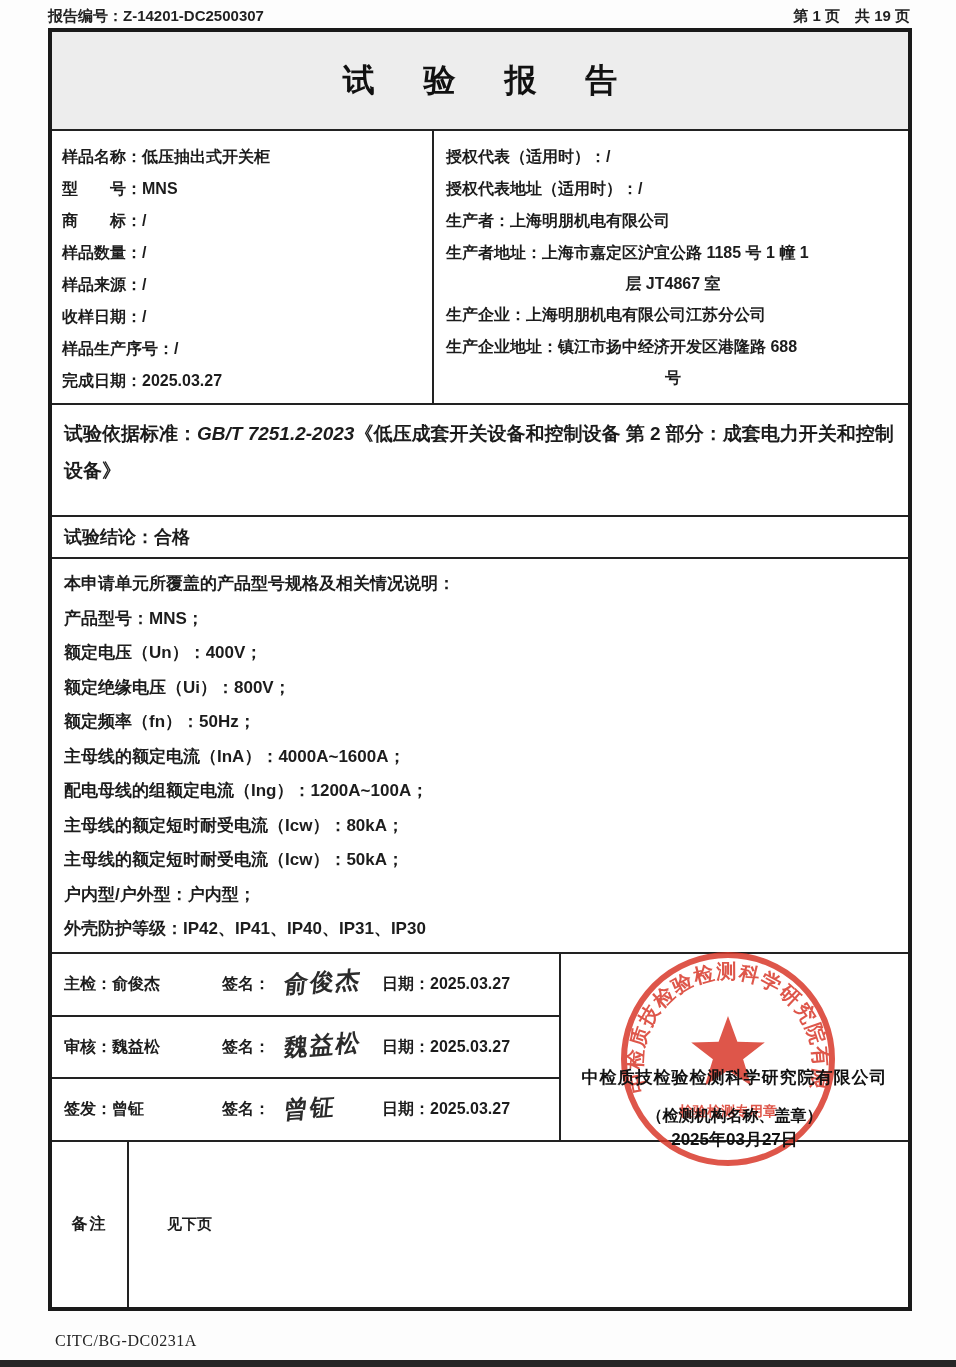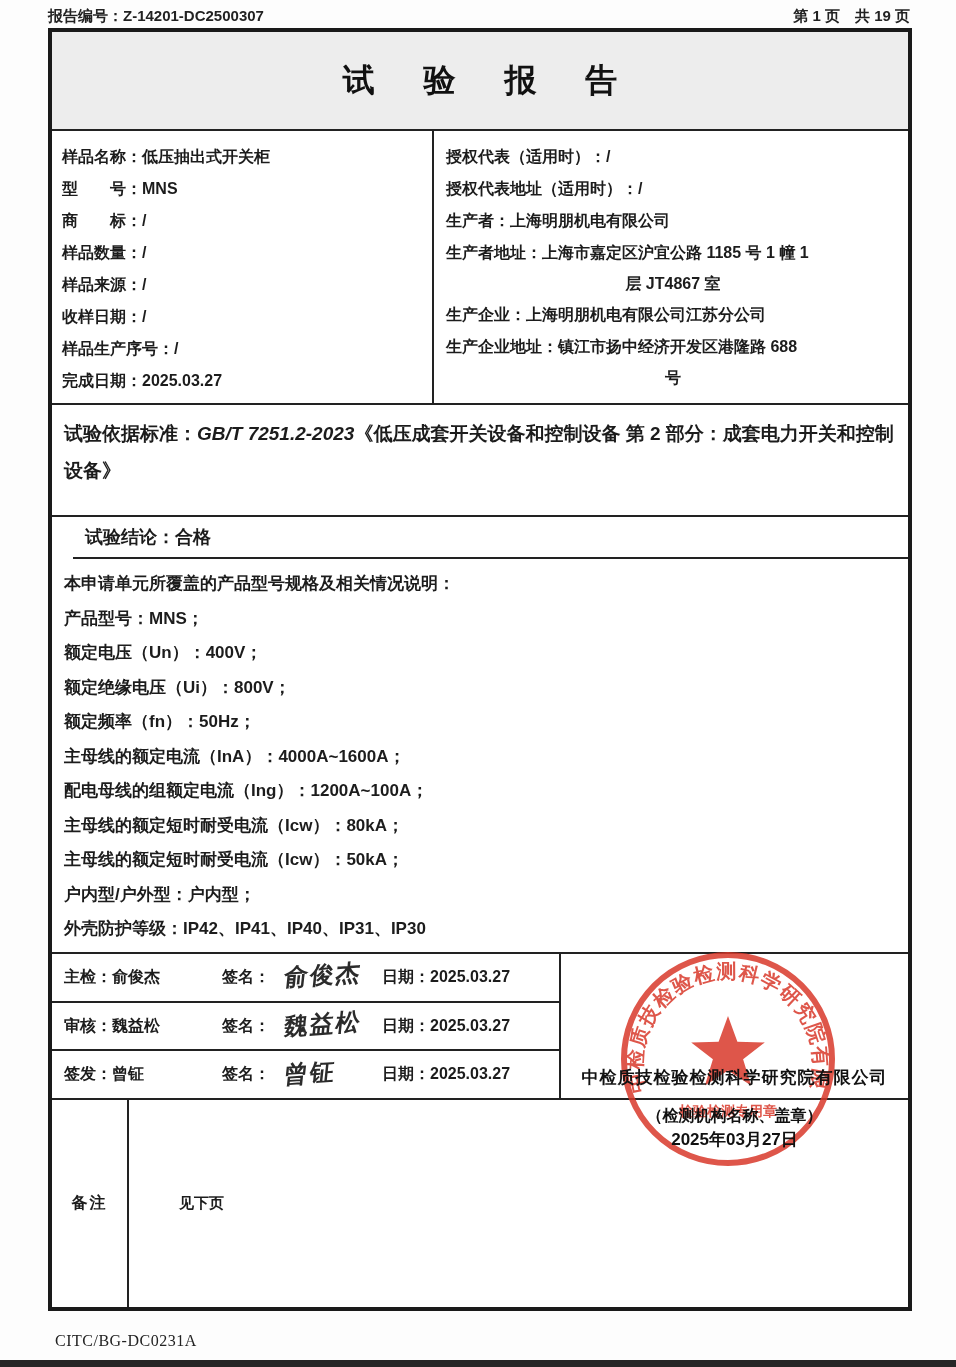--- a/index.html
+++ b/index.html
@@ -33,24 +33,24 @@
   .info-left {
     width:382px; border-right:2px solid #222;
     padding:10px 8px 6px 10px;
   }
   .info-left .line { height:32px; line-height:32px; font-size:16px; font-weight:600; white-space:nowrap; }
   .info-right { flex:1; padding:10px 8px 6px 12px; }
   .info-right .line { min-height:32px; line-height:32px; font-size:16px; font-weight:600; }
   .info-right .cont { text-align:center; line-height:30px; font-size:16px; font-weight:600; }
   .std-row { height:112px; padding:10px 10px 4px 12px; font-size:19px; font-weight:bold; line-height:37px; }
   .std-no { font-style:italic; font-family:"Liberation Sans", sans-serif; }
-  .concl-row { height:42px; display:flex; align-items:center; padding-left:12px; font-size:18px; font-weight:bold;margin-left:21px; }
+  .concl-row { height:42px; display:flex; align-items:center; padding-left:12px; font-size:18px; font-weight:bold; }
   .specs-row { height:395px; padding:8px 10px 4px 12px; }
   .specs-row .line { height:34.5px; line-height:34.5px; font-size:17px; font-weight:600; white-space:nowrap; }
-  .sig-row { height:146px; display:flex; border-bottom:2px solid #222; }
+  .sig-row { height:188px; display:flex; border-bottom:2px solid #222; }
   .sig-left { width:509px; border-right:2px solid #222; display:flex; flex-direction:column; }
   .sig-sub { flex:1; display:flex; align-items:center; position:relative; font-size:16px; font-weight:600; }
   .sig-sub + .sig-sub { border-top:2px solid #222; }
   .sig-role { position:absolute; left:12px; white-space:nowrap; }
   .sig-label { position:absolute; left:170px; }
   .sig-script {
     position:absolute; left:232px; top:50%;
     font-size:24px; font-weight:bold; color:#2b2b2b;
     transform:translateY(-56%) rotate(-4deg) skewX(-10deg);
     letter-spacing:2px; white-space:nowrap; font-family:"DejaVu Serif", serif;
@@ -58,21 +58,21 @@
   .sig-date { position:absolute; left:330px; white-space:nowrap; }
   .stamp-cell { flex:1; position:relative; overflow:visible; }
   .stamp-text {
     position:absolute; left:0; right:0; top:112px; z-index:3;
     text-align:center; color:#111;
   }
   .stamp-text .org { font-size:17px; font-weight:bold; letter-spacing:1px; white-space:nowrap; }
   .stamp-text .caption { font-size:16px; font-weight:bold; margin-top:17px; }
   .stamp-text .sdate { font-size:17px; font-weight:bold; margin-top:1px; }
   .stamp-svg { position:absolute; left:52px; top:-10px; z-index:2; opacity:.85; }
-  .remarks-row { flex:1; display:flex; border-bottom:none;gap:12px; }
+  .remarks-row { flex:1; display:flex; border-bottom:none; }
   .remarks-label {
     width:77px; border-right:2px solid #222;
     display:flex; align-items:center; justify-content:center;
     font-size:16px; font-weight:600; letter-spacing:2px;
   }
   .remarks-value { flex:1; display:flex; align-items:center; padding-left:38px; font-size:15px; font-weight:600; }
   .page-footer {
     position:absolute; left:55px; top:1332px; font-size:16px; color:#222;
     font-family:"Liberation Serif", serif; letter-spacing:.5px;
   }

